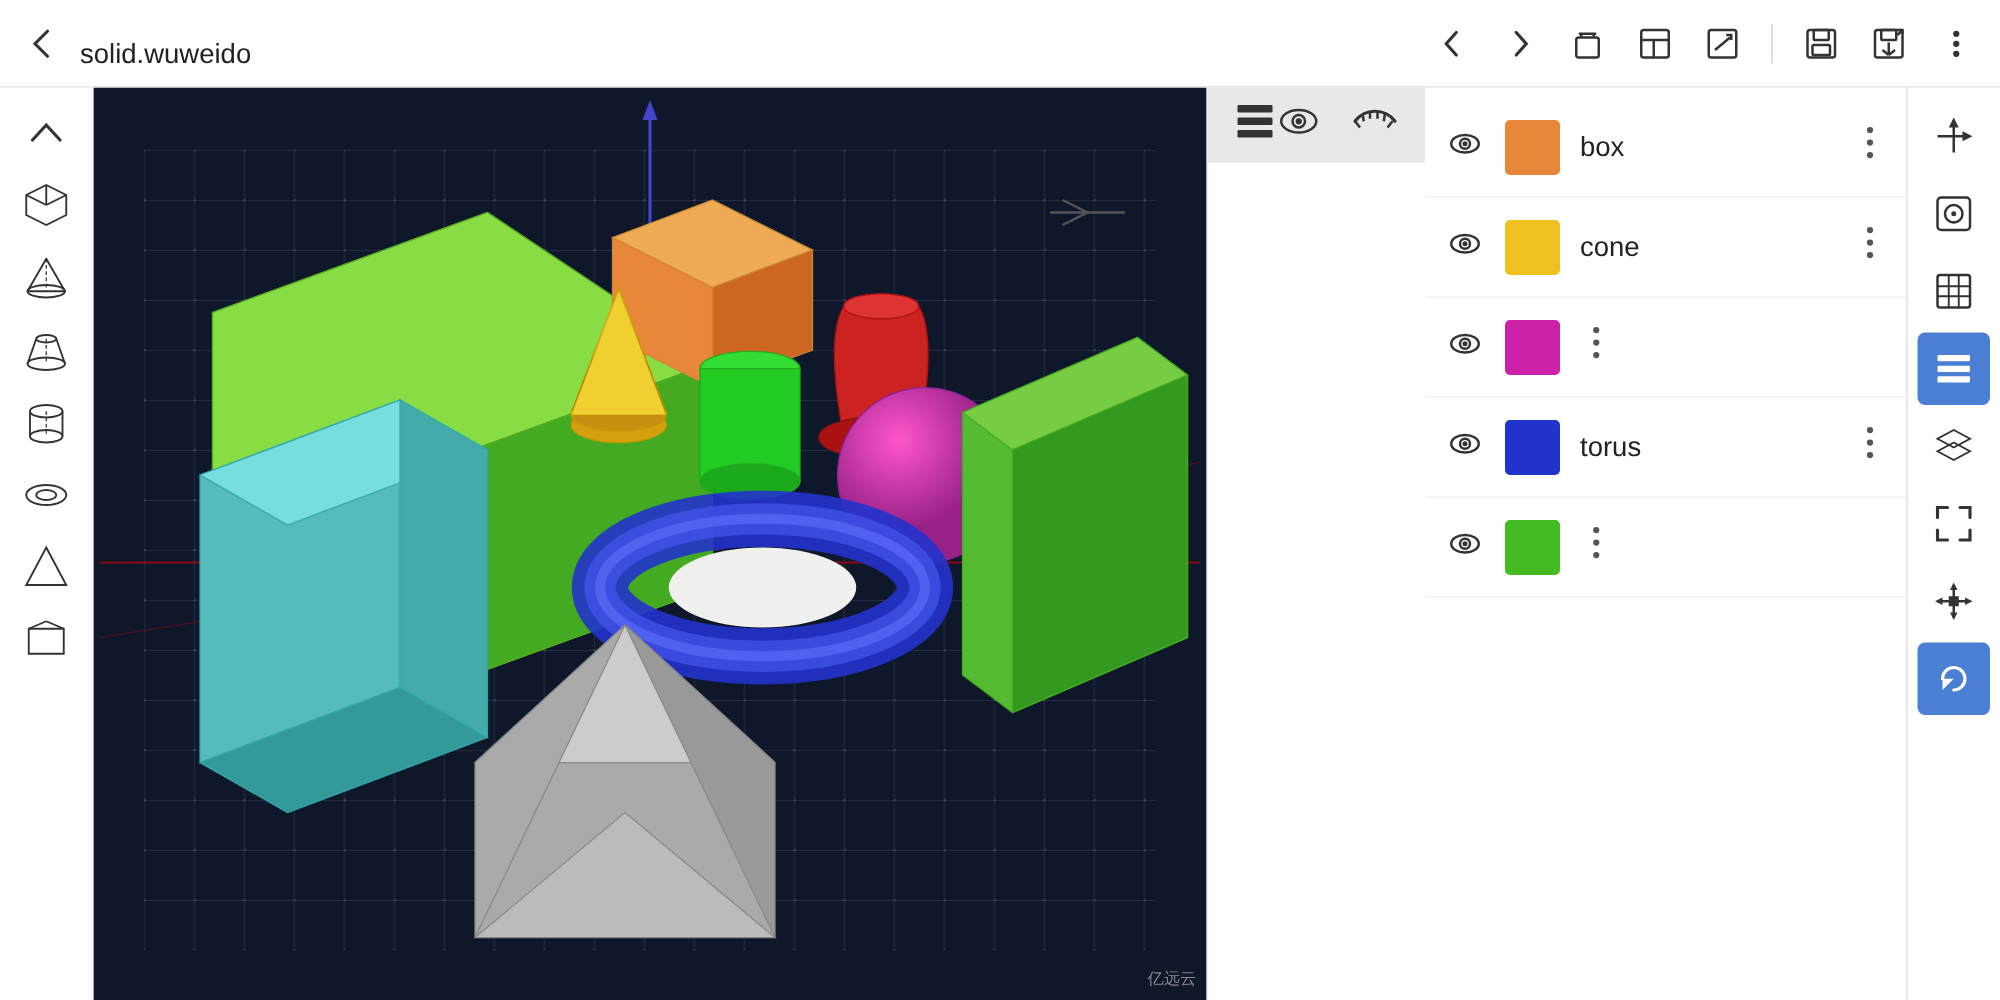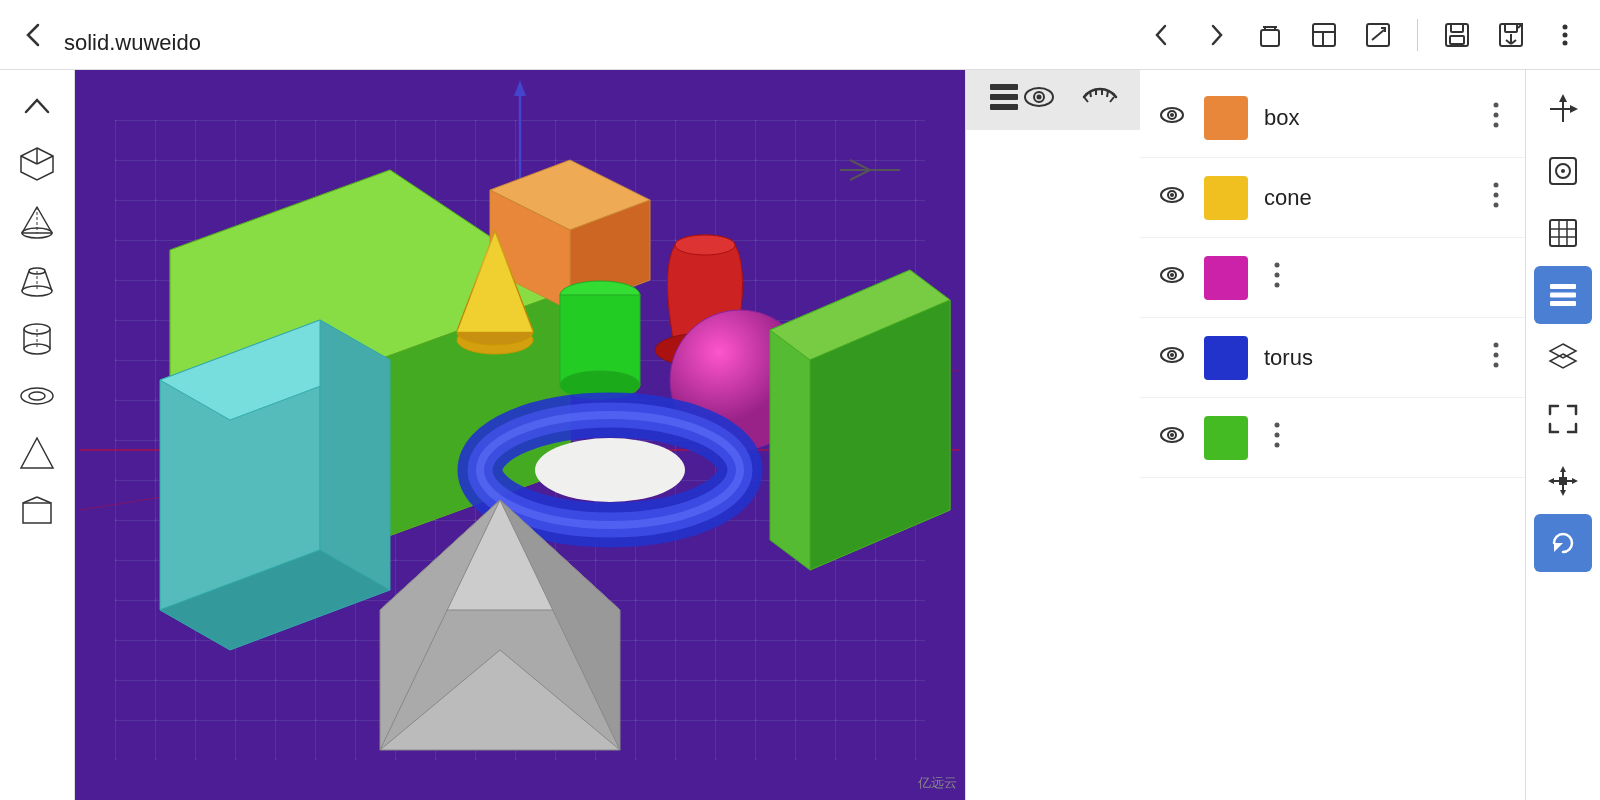--- a/index.html
+++ b/index.html
@@ -38,21 +38,21 @@
     .sidebar-tool {
       width: 52px; height: 52px;
       display: flex; align-items: center; justify-content: center;
       cursor: pointer; border-radius: 6px;
       font-size: 22px; color: #333;
     }
 
     
     .canvas-area {
       flex: 1;
-      background: #4c1d95;
+      background: #0f172a;
       position: relative;
       overflow: hidden;
     }
 
     
     .right-panel {
       width: 560px;
       background: #fff;
       border-left: 1px solid #ddd;
       display: flex;

